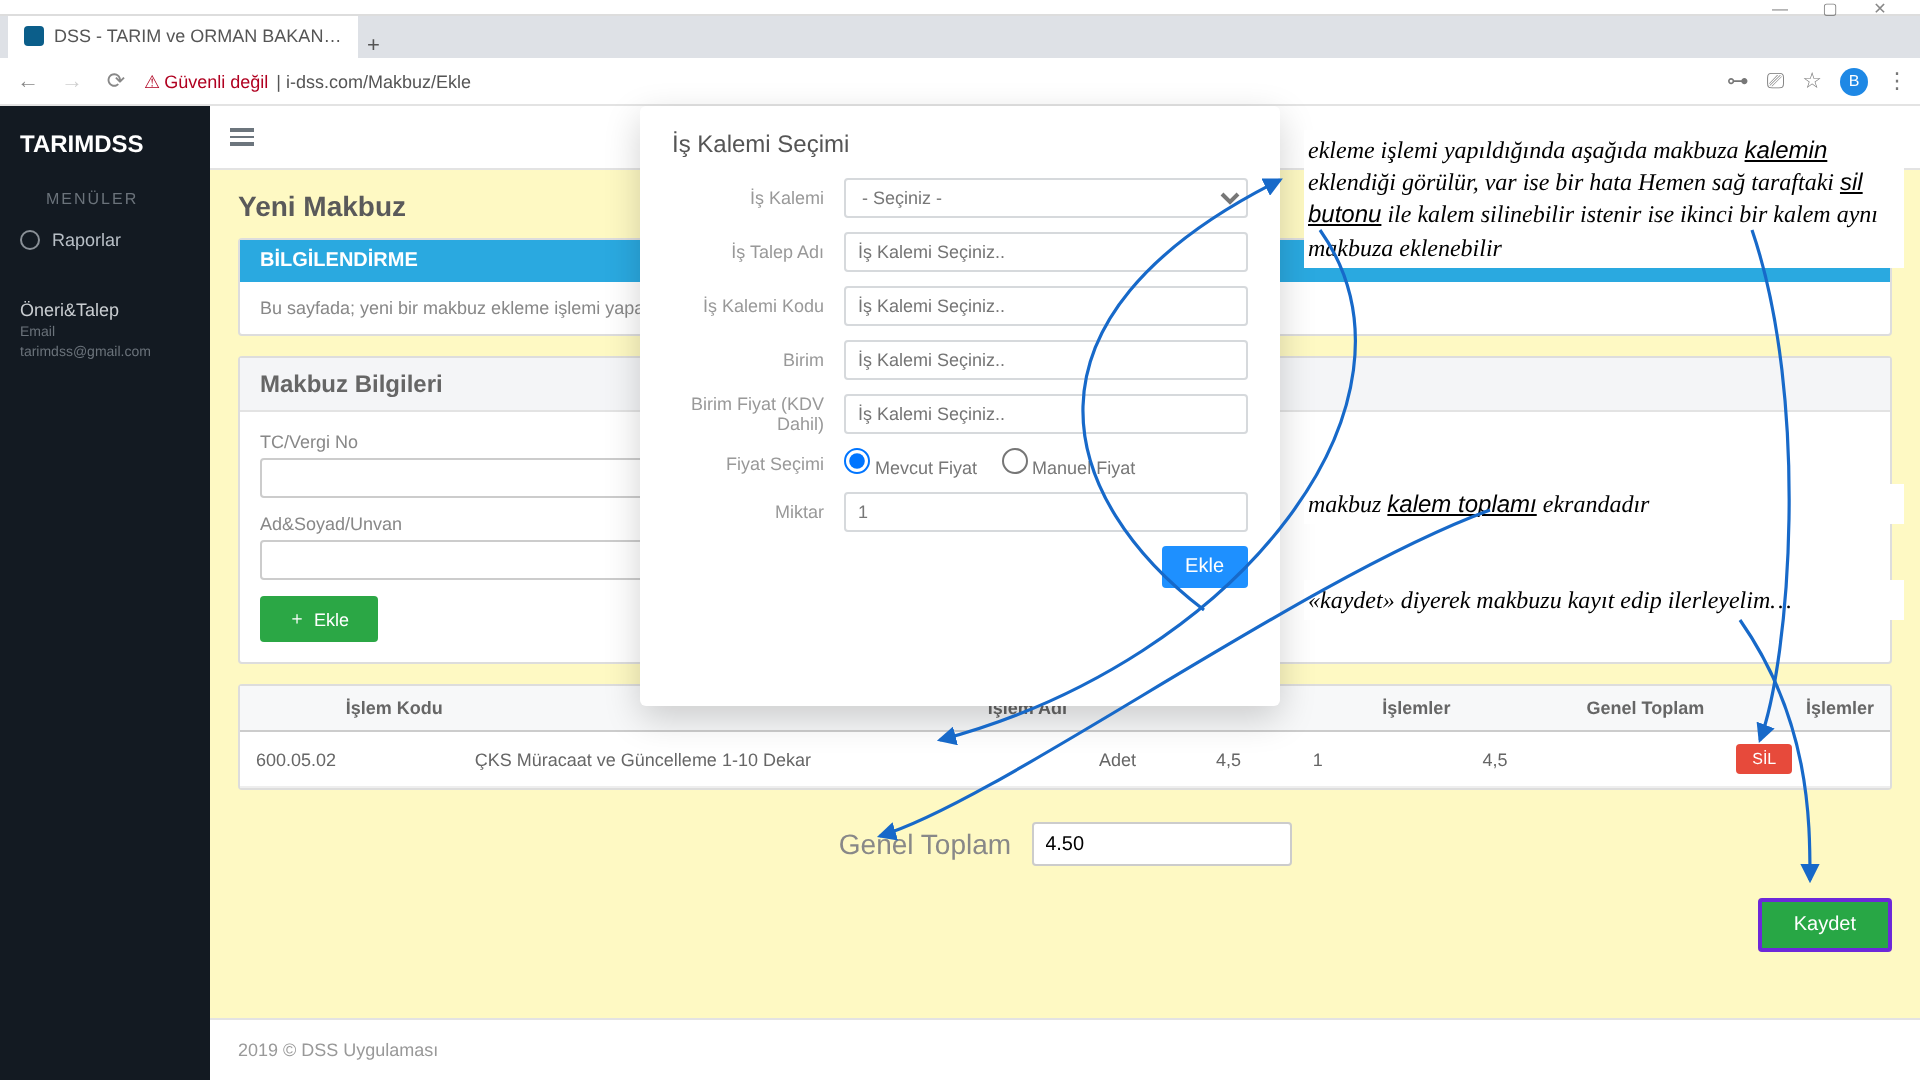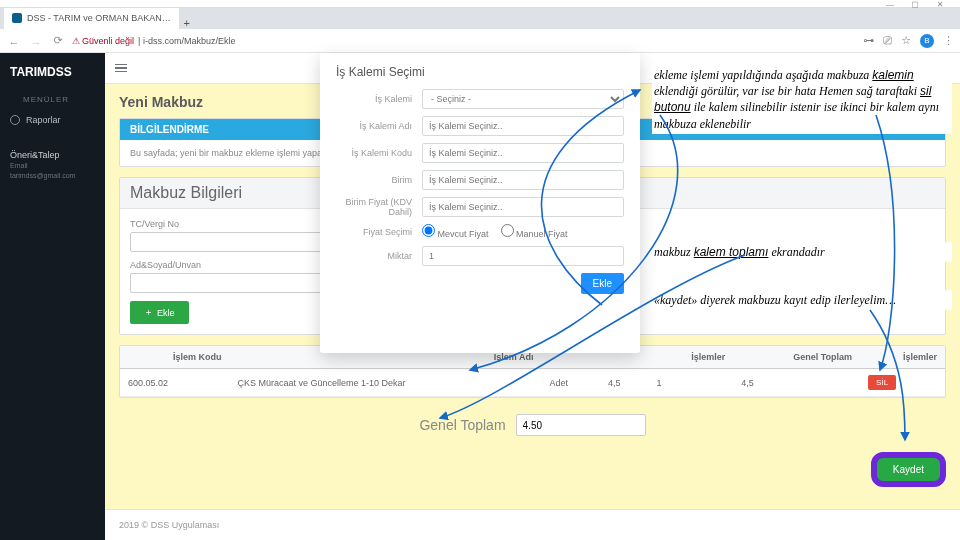--- a/index.html
+++ b/index.html
@@ -32,35 +32,35 @@
   .main{flex:1;background:#fef9c3;display:flex;flex-direction:column}
   .topstrip{height:32px;background:#fff;display:flex;align-items:center;padding:0 10px;border-bottom:1px solid #e3e3e3}
   .ham{display:flex;flex-direction:column;gap:2px}
   .ham i{width:12px;height:1.5px;background:#6c757d;display:block}
   .content{padding:10px 14px;position:relative;flex:1}
   .page-title{font-size:14px;font-weight:600;color:#5a5a5a;margin-bottom:8px}
   .panel{background:#fff;border:1px solid #ddd;border-radius:2px;margin-bottom:10px}
   .panel-h{background:#2aa9e0;color:#fff;font-size:10px;font-weight:600;padding:5px 10px}
   .panel-b{padding:8px 10px;font-size:9px;color:#888}
   .card{background:#fff;border:1px solid #ddd;border-radius:2px;margin-bottom:10px}
-  .card-h{background:#f4f5f7;padding:6px 10px;font-size:16px;font-weight:400;color:#666;border-bottom:1px solid #e3e3e3}
+  .card-h{background:#f4f5f7;padding:6px 10px;font-size:12px;font-weight:700;color:#666;border-bottom:1px solid #e3e3e3}
   .card-b{padding:10px}
   .row{display:flex;gap:10px;margin-bottom:8px}
   .lbl{font-size:9px;color:#888;margin-bottom:3px;display:block}
   .inp{width:100%;height:20px;border:1px solid #ccc;border-radius:2px;padding:0 5px;font-size:9px;color:#666}
   .btn-green{background:#2ba745;color:#fff;border:none;border-radius:2px;padding:5px 14px;font-size:9px;display:inline-flex;align-items:center;gap:4px}
   .table{width:100%;border-collapse:collapse}
   .table th{font-size:9px;font-weight:600;color:#666;text-align:right;padding:6px 8px;border-bottom:1px solid #ccc;background:#f7f8f9}
   .table td{font-size:9px;color:#666;padding:6px 8px;border-bottom:1px solid #eee}
   .sil{background:#e74a3b;color:#fff;border:none;padding:3px 8px;font-size:8px;border-radius:2px}
   .gt-row{display:flex;align-items:center;justify-content:center;gap:10px;margin:16px 0}
   .gt-lbl{font-size:14px;color:#888;font-weight:500}
   .gt-inp{width:130px;height:22px;border:1px solid #ccc;border-radius:2px;padding:0 6px;font-size:10px}
   .save-row{display:flex;justify-content:flex-end;margin-bottom:12px}
-  .kaydet{background:#28a745;color:#fff;border:6px solid #6d28d9;padding:6px 16px;font-size:10px;border-radius:12px}
+  .kaydet{background:#28a745;color:#fff;border:2px solid #6d28d9;padding:6px 16px;font-size:10px;border-radius:2px}
   .foot{font-size:9px;color:#999;padding:10px 14px;border-top:1px solid #e3e3e3;background:#fff}
   
   .modal-bg{position:absolute;left:0;right:0;top:53px;height:300px;display:flex;justify-content:center;pointer-events:none}
   .modal{width:320px;background:#fff;box-shadow:0 6px 18px rgba(0,0,0,.18);border-radius:3px;padding:12px 16px 10px;pointer-events:auto}
   .m-title{font-size:12px;color:#555;margin-bottom:10px}
   .m-row{display:flex;align-items:center;margin-bottom:7px}
   .m-lbl{width:86px;text-align:right;font-size:9px;color:#999;padding-right:10px}
   .m-inp{flex:1;height:20px;border:1px solid #d6d9dc;border-radius:2px;font-size:9px;color:#777;padding:0 6px}
   .m-sel{flex:1;height:20px;border:1px solid #d6d9dc;border-radius:2px;font-size:9px;color:#777;padding:0 4px;background:#fff}
   .m-radio{flex:1;display:flex;gap:12px;font-size:9px;color:#777;align-items:flex-end}
@@ -207,21 +207,21 @@
 </div>
 
 <div class="modal-bg">
   <div class="modal">
     <div class="m-title">İş Kalemi Seçimi</div>
     <div class="m-row">
       <div class="m-lbl">İş Kalemi</div>
       <select class="m-sel"><option>- Seçiniz -</option></select>
     </div>
     <div class="m-row">
-      <div class="m-lbl">İş Kalemi Adı</div>
+      <div class="m-lbl">İş Talep Adı</div>
       <input class="m-inp" placeholder="İş Kalemi Seçiniz.." style="">
     </div>
     <div class="m-row">
       <div class="m-lbl">İş Kalemi Kodu</div>
       <input class="m-inp" placeholder="İş Kalemi Seçiniz.." style="">
     </div>
     <div class="m-row">
       <div class="m-lbl">Birim</div>
       <input class="m-inp" placeholder="İş Kalemi Seçiniz.." style="">
     </div>

